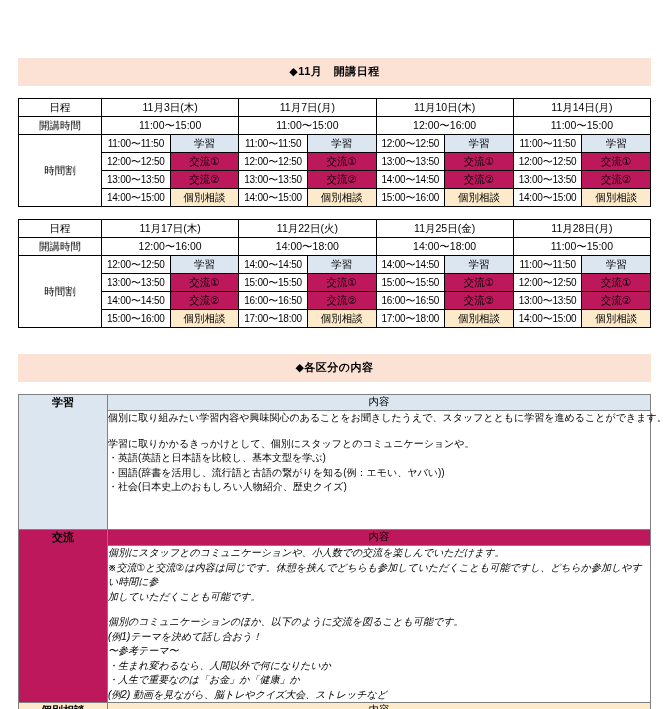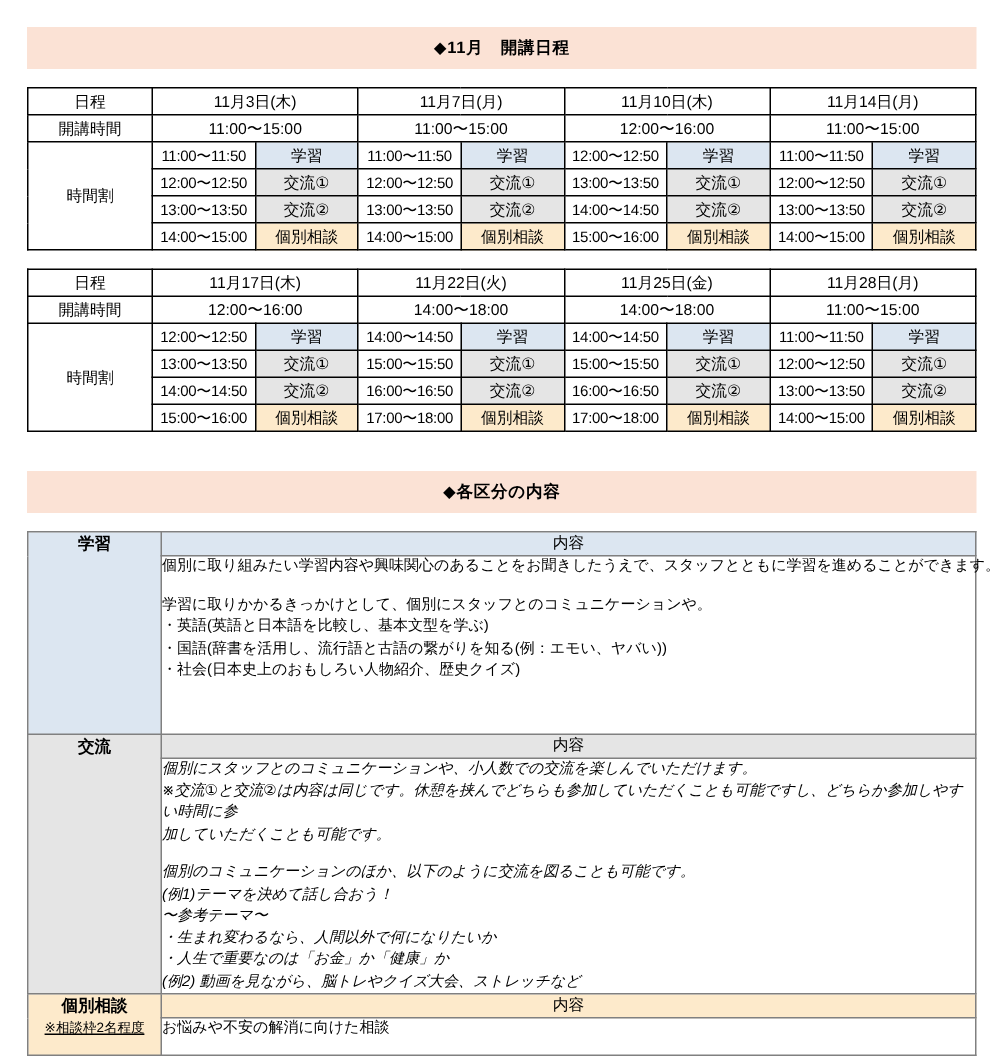--- a/index.html
+++ b/index.html
@@ -13,20 +13,21 @@
     font-family: "Liberation Sans", "DejaVu Sans", sans-serif;
     color: #000000;
     overflow: hidden;
     position: relative;
   }
   .page {
     position: relative;
     width: 669px;
     height: 590px;
     box-sizing: border-box;
+    margin-top: 40px;
   }
 
   
   .banner {
     background: #fbe2d5;
     text-align: center;
     font-size: 11px;
     font-weight: bold;
     letter-spacing: 0.5px;
     padding: 6px 0 7px 0;
@@ -66,21 +67,21 @@
   td.slot-time {
     font-size: 10px;
     width: 70px;
     letter-spacing: -0.2px;
   }
   td.slot-name {
     font-size: 10.5px;
     width: 68px;
   }
   .c-study  { background: #dce6f1; }
-  .c-exch   { background: #e5e5e5; }
+  .c-exch   { background: #be185d; }
   .c-consult{ background: #fdeacb; }
   .gap-12 { height: 12px; }
   .gap-18 { height: 18px; }
   .gap-26 { height: 26px; }
 
   
   .content-wrap { margin: 0 18px; }
   table.content {
     border-collapse: collapse;
     table-layout: fixed;

